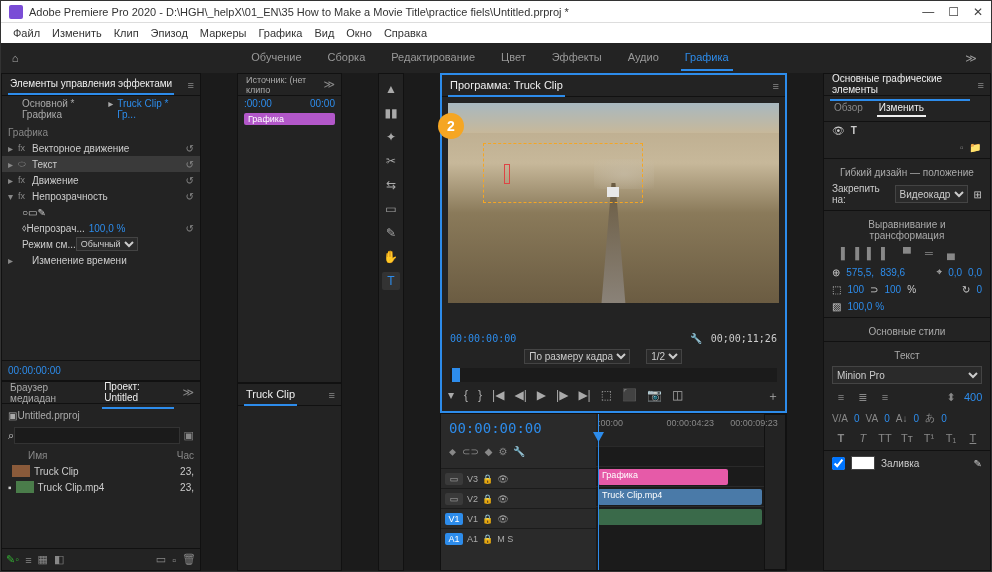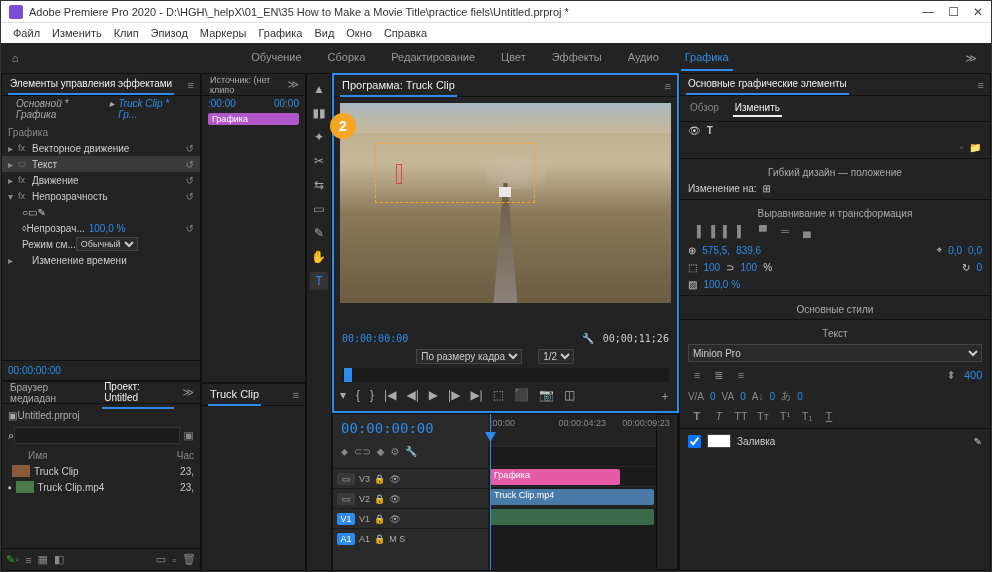--- a/index.html
+++ b/index.html
@@ -11,29 +11,29 @@
 .titlebar .win-ctrl { display: flex; gap: 14px; }
 .titlebar .win-ctrl span { color: #444; cursor: pointer; font-size: 12px; }
 .menubar { height: 20px; background: #fff; display: flex; align-items: center; padding: 0 8px; color: #333; font-size: 11px; gap: 4px; }
 .menubar span { padding: 2px 4px; cursor: pointer; }
 .workspace-bar { height: 30px; background: #232323; display: flex; align-items: center; }
 .workspace-bar .home { width: 28px; text-align: center; color: #aaa; }
 .workspace-bar .ws-tabs { flex: 1; display: flex; justify-content: center; gap: 18px; }
 .workspace-bar .ws-tabs span { color: #999; padding: 6px 4px; cursor: pointer; font-size: 11px; }
 .workspace-bar .ws-tabs span.active { color: #2d8ceb; border-bottom: 2px solid #2d8ceb; }
 .workspace-bar .more { width: 40px; color: #999; text-align: center; }
-.app-body { flex: 1; display: flex; background: #1b1b1b; }
+.app-body { flex: 1; display: flex; background: #1b1b1b; gap: 36px; }
 .panel { background: #232323; border: 1px solid #111; display: flex; flex-direction: column; }
 .panel-header { height: 22px; display: flex; align-items: center; padding: 0 6px; color: #ccc; font-size: 11px; border-bottom: 1px solid #111; gap: 8px; }
 .panel-header .tab { color: #aaa; padding: 4px 2px; }
 .panel-header .tab.active { color: #eee; border-bottom: 2px solid #2d8ceb; }
 .panel-header .menu { margin-left: auto; color: #888; }
 .left-col { width: 200px; display: flex; flex-direction: column; }
 .effect-ctrl { flex: 1; }
-.effect-ctrl .clip-row { display: flex; font-size: 10px; padding: 2px 14px; color: #aaa; font-style: italic; }
+.effect-ctrl .clip-row { display: flex; font-size: 10px; padding: 2px 20px; color: #aaa; }
 .effect-ctrl .clip-row .link { color: #2d8ceb; }
 .fx-list { padding: 2px 0; }
 .fx-row { display: flex; align-items: center; padding: 2px 6px; font-size: 10px; color: #ccc; height: 16px; }
 .fx-row .arrow { width: 10px; color: #888; }
 .fx-row .fx-icon { width: 14px; color: #888; font-size: 9px; }
 .fx-row .reset { margin-left: auto; color: #888; }
 .fx-row.selected { background: #3a3a3a; }
 .fx-row.section { color: #888; }
 .fx-row .val { color: #2d8ceb; margin-left: 4px; }
 .fx-row select { background: #2a2a2a; border: 1px solid #444; color: #ccc; font-size: 9px; height: 14px; }
@@ -408,21 +408,22 @@
           <span>👁</span> 
           <span style="font-weight:bold">T</span>
         </div>
       <div class="row" style="justify-content:flex-end;color:#888">
           <span>▫</span> 
           <span>📁</span>
         </div>
       <div class="divider"></div>
       <div class="section-h">Гибкий дизайн — положение</div>
       <div class="row">
-          <span>Изменение на:</span>
+          <span>Закрепить на:</span>
+          <select><option>Видеокадр</option></select>
           <span>⊞</span>
         </div>
       <div class="divider"></div>
       <div class="section-h">Выравнивание и трансформация</div>
       <div class="icon-row">
         <span>▐</span>
           <span>▌▐</span>
           <span>▌</span>
         <span>▀</span>
           <span>═</span>

